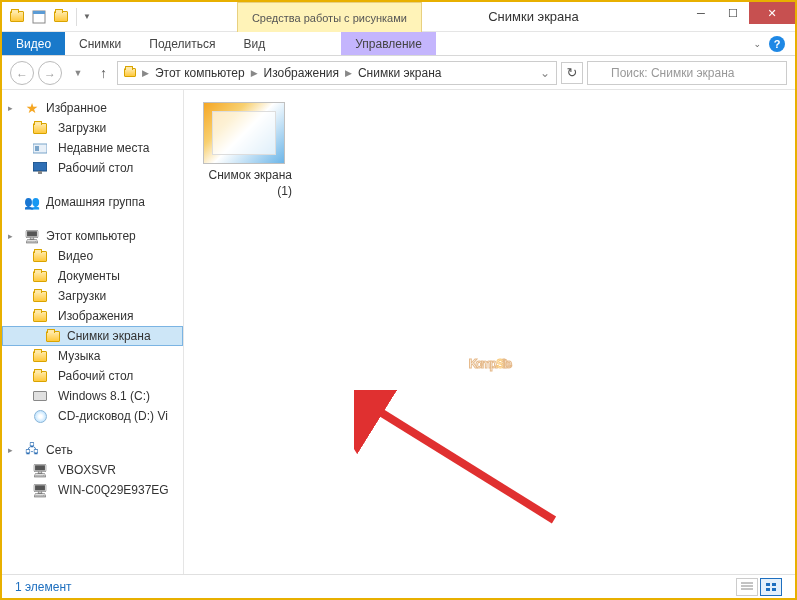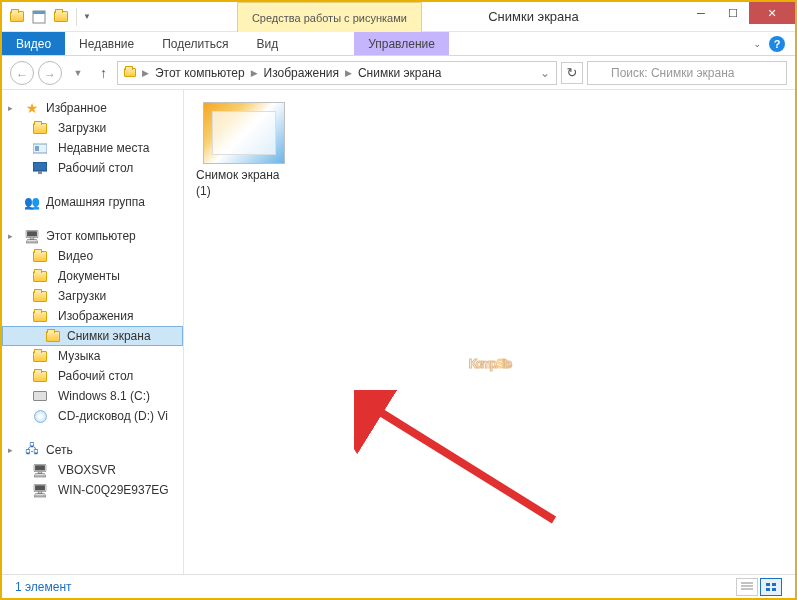--- a/index.html
+++ b/index.html
@@ -58,21 +58,21 @@
 .tree-icon { width: 16px; height: 14px; display: flex; align-items: center; justify-content: center; flex-shrink: 0; }
 .star { color: #f5a623; font-size: 14px; }
 .comp { color: #555; font-size: 13px; }
 .drive { width: 14px; height: 10px; background: #e0e0e0; border: 1px solid #888; border-radius: 1px; }
 .net { color: #2e6fb5; font-size: 12px; }
 .homegroup { color: #3a8ed8; font-size: 13px; }
 .disc { width: 13px; height: 13px; border-radius: 50%; background: radial-gradient(circle, #fff 20%, #c5e6ff 70%); border: 1px solid #8ab5d8; }
 
 
 .content { flex: 1; padding: 12px; position: relative; }
-.file-tile { width: 96px; text-align: left; }
+.file-tile { width: 96px; text-align: right; }
 .thumb { width: 82px; height: 62px; margin: 0 auto 4px; background: linear-gradient(135deg, #f5a623 0%, #f8d070 30%, #ffffff 50%, #6bb5e8 100%); border: 1px solid #c0c0c0; position: relative; }
 .thumb::after { content: ""; position: absolute; inset: 8px; background: rgba(255,255,255,0.7); border: 1px solid #ddd; }
 .file-label { font-size: 12px; color: #333; line-height: 1.3; }
 
 
 .watermark { position: absolute; top: 212px; left: 50%; transform: translateX(-50%); font-size: 72px; font-weight: bold; color: transparent; -webkit-text-stroke: 1px #d48a3a; opacity: 0.6; pointer-events: none; white-space: nowrap; letter-spacing: -2px; }
 .watermark .s2 { -webkit-text-stroke: 1px #f5a623; color: rgba(245,166,35,0.3); }
 
 
 .arrow { position: absolute; top: 300px; left: 170px; pointer-events: none; }
@@ -110,21 +110,21 @@
     <div class="title-text">Снимки экрана</div>
     <div class="win-controls">
       <div class="win-btn">─</div>
       <div class="win-btn">☐</div>
       <div class="win-btn close">✕</div>
     </div>
   </div>
 
   <div class="ribbon">
     <div class="ribbon-tab file">Видео</div>
-    <div class="ribbon-tab">Недавние</div>
+    <div class="ribbon-tab">Снимки</div>
     <div class="ribbon-tab">Поделиться</div>
     <div class="ribbon-tab">Вид</div>
     <div class="ribbon-tab context">Управление</div>
     <div class="ribbon-right">
       <span class="expand-chev">⌄</span>
       <div class="help-icon">?</div>
     </div>
   </div>
 
   <div class="navbar">

